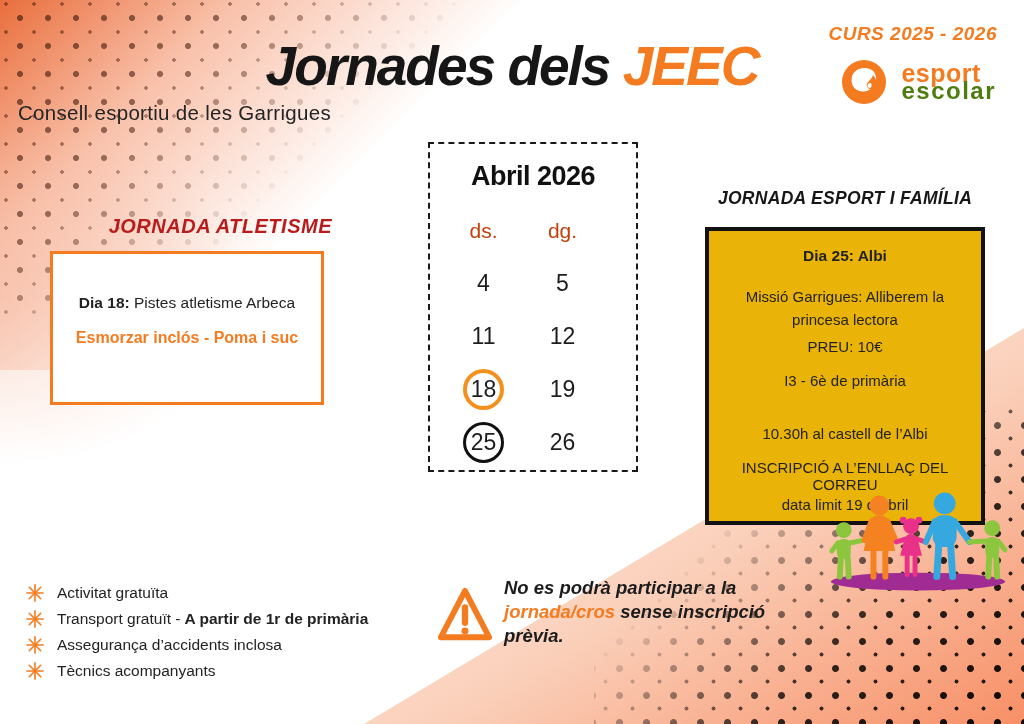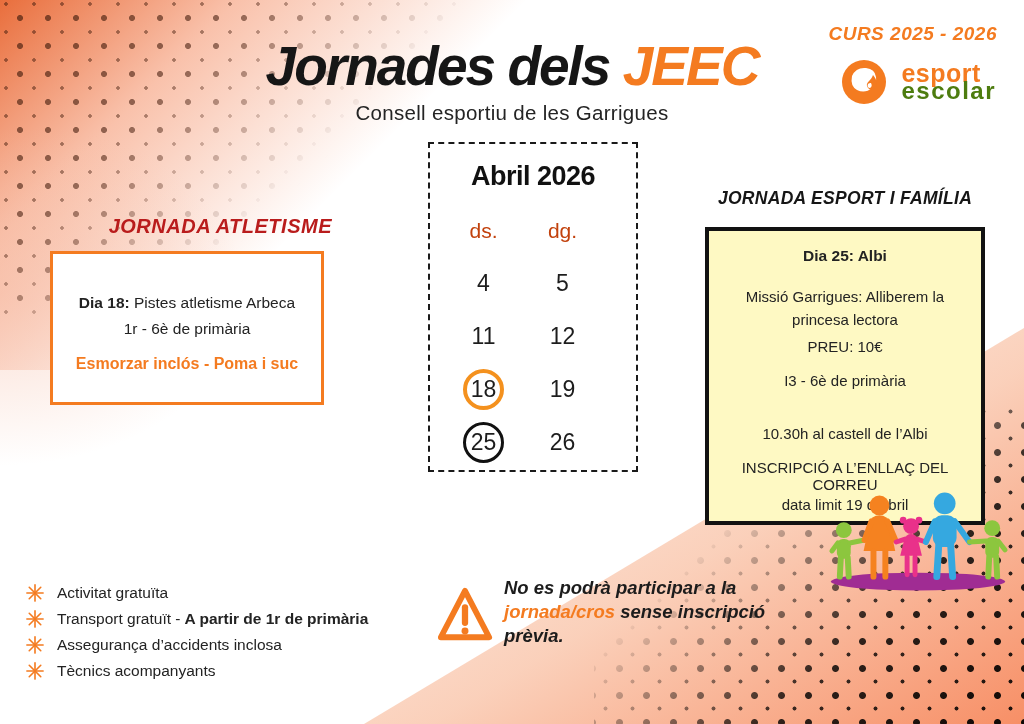--- a/index.html
+++ b/index.html
@@ -35,22 +35,22 @@
   
   .course { position:absolute; top:23px; right:27px; z-index:4;
     color:#f47b20; font-size:19px; font-weight:700; font-style:italic; letter-spacing:.5px; }
   .logo { position:absolute; top:58px; right:28px; z-index:4; display:flex; align-items:center; }
   .logo-text { margin-left:13px; line-height:1; }
   .logo-top { display:block; color:#f47b20; font-size:25px; font-weight:700; letter-spacing:.5px; }
   .logo-bottom { display:block; color:#4d7c0f; font-size:24px; font-weight:800; letter-spacing:1.5px; margin-top:-7px; }
   .title { position:absolute; top:34px; left:0; width:100%; text-align:center; z-index:3;
     font-size:55px; font-weight:800; font-style:italic; letter-spacing:-2px; color:#161616; }
   .title .orange { color:#f47b20; }
-  .subtitle { position:absolute; top:101px; left:0; width:100%; text-align:center; z-index:3;
-    font-size:20.5px; color:#242424; letter-spacing:.3px; }
+  .subtitle { position:absolute; top:101px; left:0; width:100%; text-align:left; z-index:3;
+    font-size:20.5px; color:#242424; letter-spacing:.3px;padding-left:18px; }
 
   
   .cal-box { position:absolute; left:428px; top:142px; width:210px; height:330px; z-index:3;
     border:2px dashed #1a1a1a; background:#ffffff; }
   .cal-month { margin-top:17px; text-align:center; font-size:27px; font-weight:800; letter-spacing:-.5px; color:#111; }
   .cal-grid { display:grid; grid-template-columns:1fr 1fr; grid-auto-rows:53px;
     align-items:center; justify-items:center; margin-top:12px; padding:0 34px 0 14px;
     font-size:23px; color:#1d1d1d; }
   .cal-colhead { font-size:21px; color:#c2410c; }
   .daycircle { display:flex; align-items:center; justify-content:center;
@@ -64,21 +64,21 @@
   .atl-box { position:absolute; left:50px; top:251px; width:274px; height:154px; z-index:3;
     border:3px solid #f47b20; background:#ffffff; text-align:center;
     padding-top:36px; font-size:15.5px; color:#232323; }
   .atl-box .line { line-height:26px; }
   .atl-note { margin-top:13px; color:#f47b20; font-weight:800; font-size:16px; }
 
   
   .fam-heading { position:absolute; left:700px; top:188px; width:290px; z-index:3; text-align:center;
     color:#161616; font-size:17.5px; font-weight:800; font-style:italic; letter-spacing:.3px; }
   .fam-box { position:absolute; left:705px; top:227px; width:280px; height:298px; z-index:3;
-    border:4px solid #121212; background:#fef9c3; text-align:center;
+    border:4px solid #121212; background:#eab308; text-align:center;
     padding:16px 12px 0; font-size:15px; color:#232323; }
   .fam-day { font-weight:800; font-size:15.5px; margin-bottom:20px; }
   .fam-activity { line-height:23px; margin-bottom:7px; }
   .fam-price { margin-bottom:17px; }
   .fam-grades { margin-bottom:36px; }
   .fam-time { margin-bottom:17px; }
   .fam-inscription { margin-bottom:3px; }
 
   
   .family { position:absolute; left:824px; top:489px; width:188px; height:106px; z-index:5; }
@@ -138,21 +138,20 @@
       <span class="daycircle orange">18</span>
       <span>19</span>
       <span class="daycircle black">25</span>
       <span>26</span>
     </div>
   </div>
 
   <div class="atl-heading">JORNADA ATLETISME</div>
   <div class="atl-box">
     <div class="line"><b>Dia 18:</b><span> Pistes atletisme Arbeca</span></div>
-    <div class="line">1r - 6è de primària</div>
     <div class="atl-note">Esmorzar inclós - Poma i suc</div>
   </div>
 
   <div class="fam-heading">JORNADA ESPORT I FAMÍLIA</div>
   <div class="fam-box">
     <div class="fam-day">Dia 25: Albi</div>
     <div class="fam-activity">Missió Garrigues: Alliberem la princesa lectora</div>
     <div class="fam-price">PREU: 10€</div>
     <div class="fam-grades">I3 - 6è de primària</div>
     <div class="fam-time">10.30h al castell de l’Albi</div>

